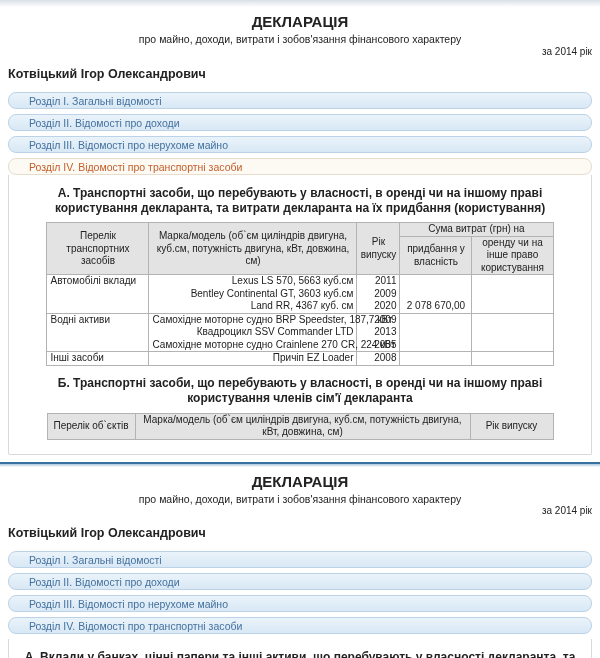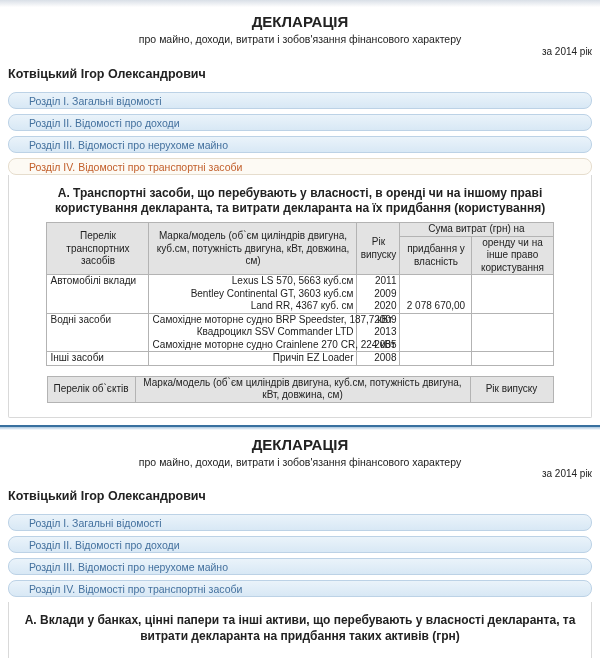--- a/index.html
+++ b/index.html
@@ -103,21 +103,21 @@
           </td>
           <td class="years">
             <div>2011</div>
             <div>2009</div>
             <div>2020</div>
           </td>
           <td class="num">2 078 670,00</td>
           <td class="num"></td>
         </tr>
         <tr>
-          <td class="cat">Водні засоби</td>
+          <td class="cat">Водні активи</td>
           <td class="models">
             <div>Самохідне моторне судно BRP Speedster, 187,7 кВт</div>
             <div>Квадроцикл SSV Commander LTD</div>
             <div>Самохідне моторне судно Crainlene 270 CR, 224 кВт</div>
           </td>
           <td class="years">
             <div>2009</div>
             <div>2013</div>
             <div>2005</div>
           </td>
@@ -131,20 +131,21 @@
           </td>
           <td class="years">
             <div>2008</div>
           </td>
           <td class="num"></td>
           <td class="num"></td>
         </tr>
       </tbody>
     </table>
 
+    <div class="part-heading">Б. Транспортні засоби, що перебувають у власності, в оренді чи на іншому праві користування членів сім'ї декларанта</div>
     <table class="t-veh2 last-table">
       <colgroup>
           <col style="width:88px">
           <col style="width:335px">
           <col style="width:83px">
         </colgroup>
       <thead>
         <tr>
           <th>Перелік об`єктів</th>
           <th>Марка/модель (об`єм циліндрів двигуна, куб.см, потужність двигуна, кВт, довжина, см)</th>

